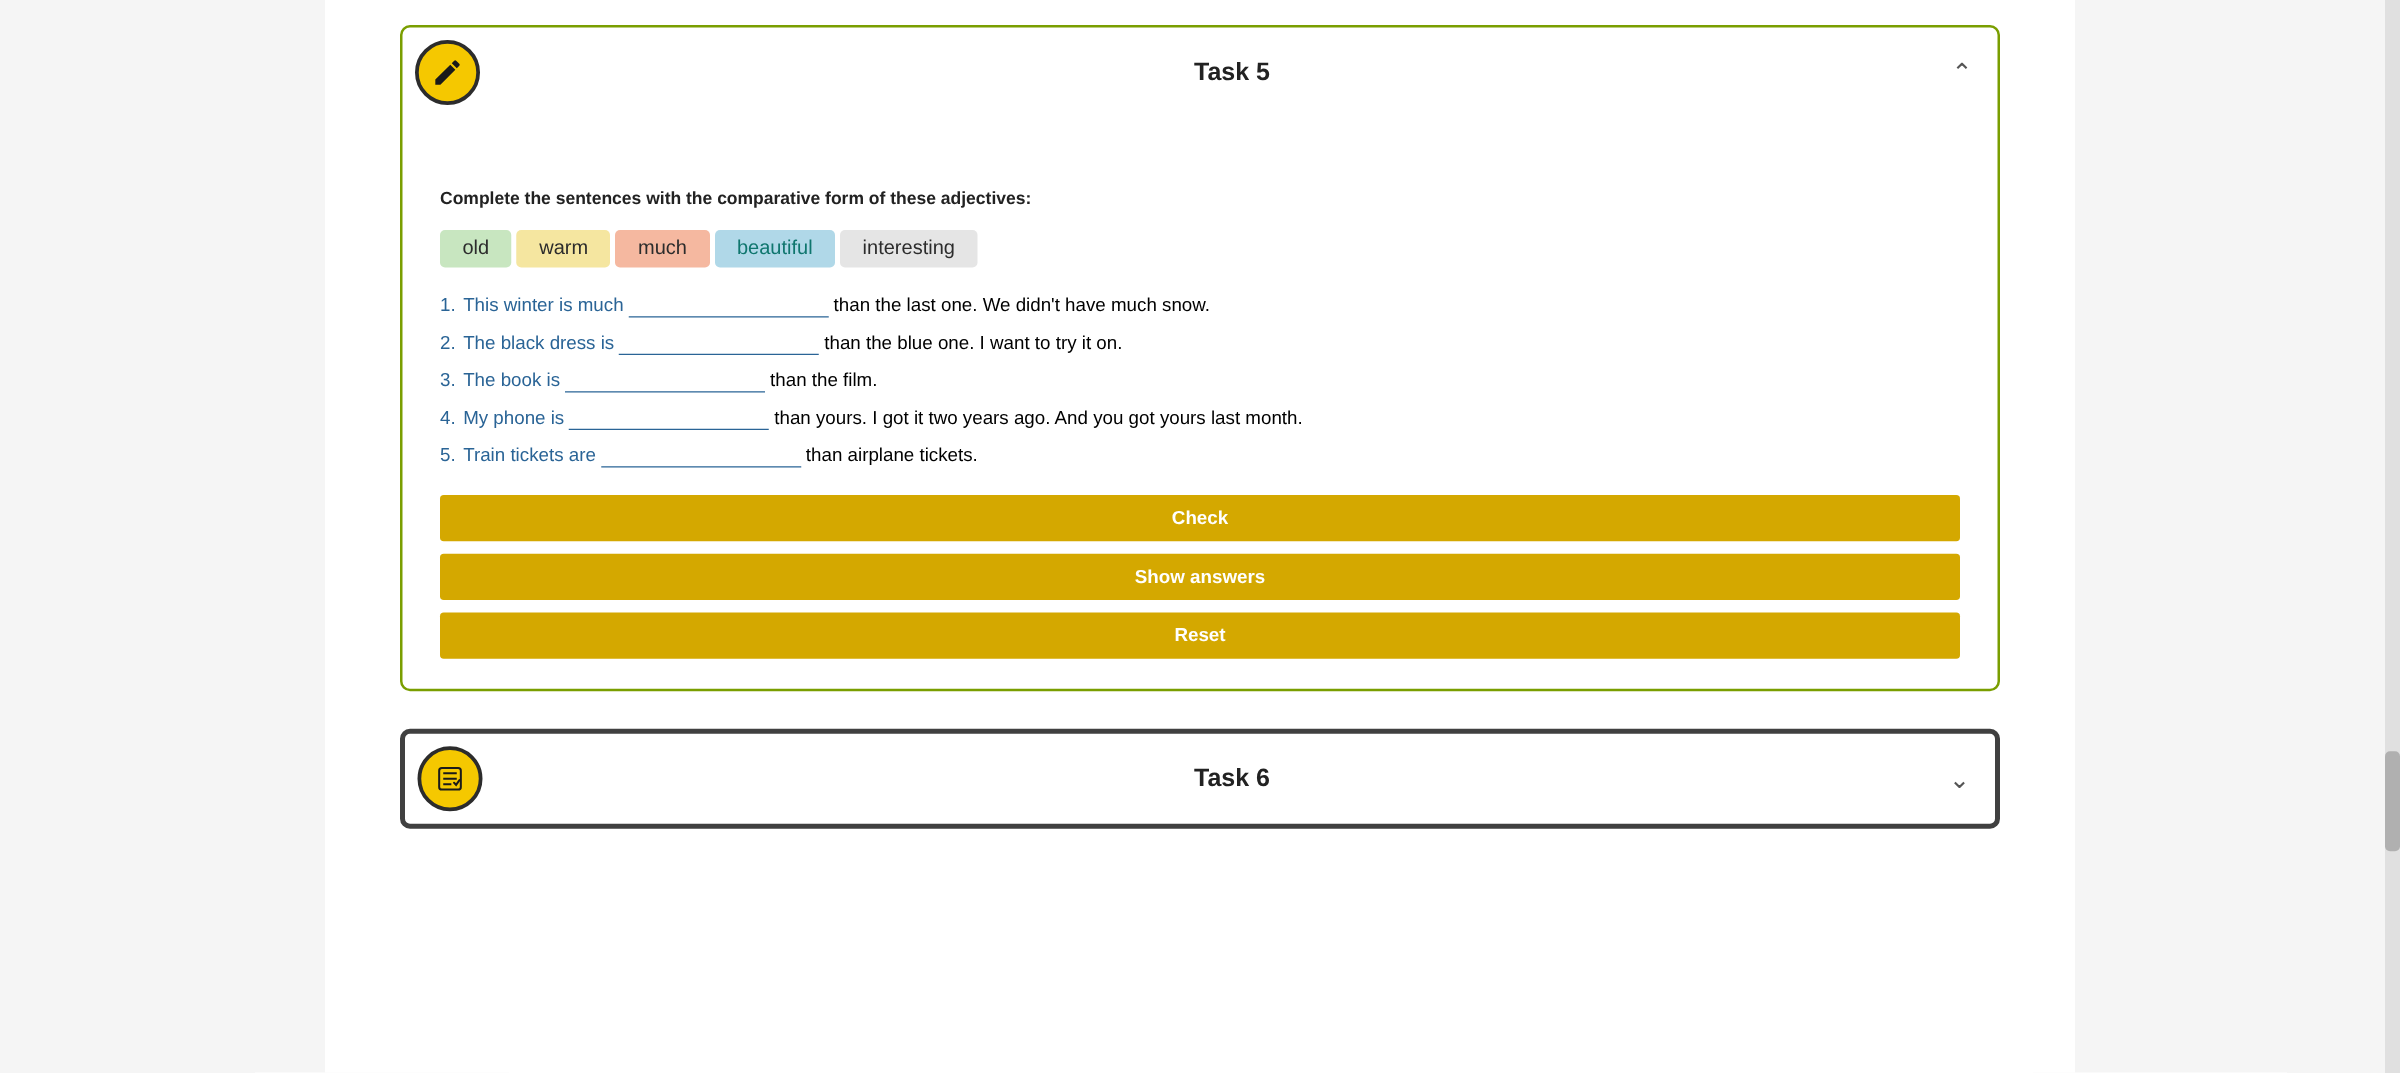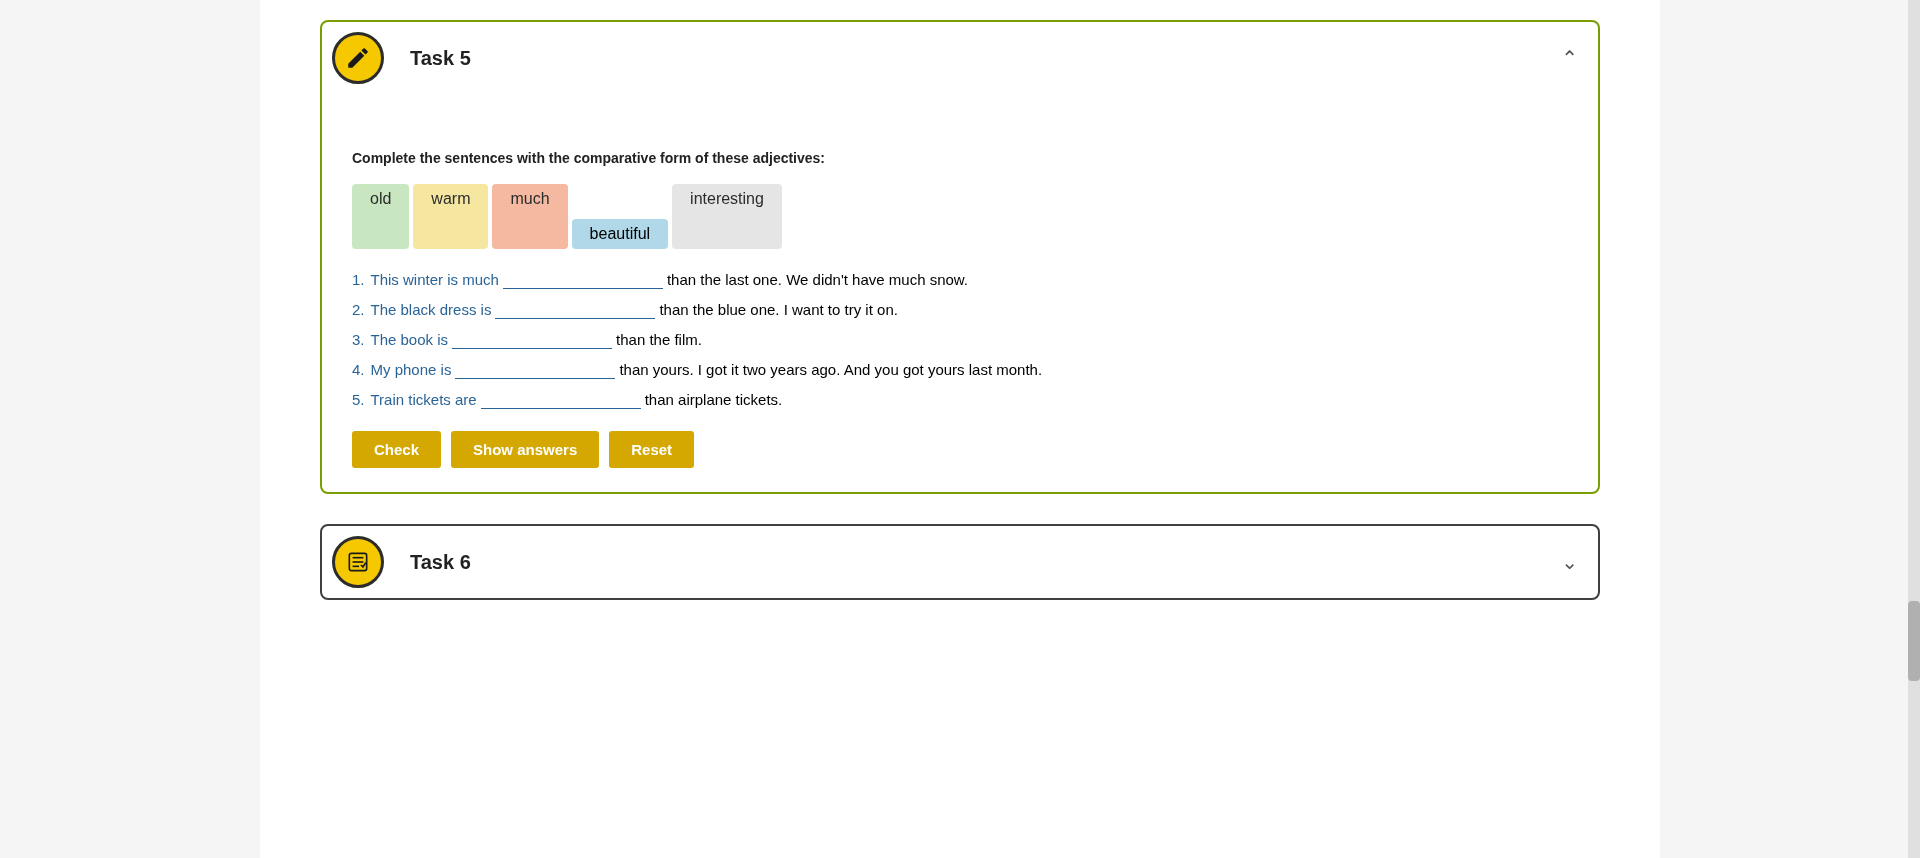--- a/index.html
+++ b/index.html
@@ -62,20 +62,21 @@
       background: #fff;
       position: relative;
     }
 
     .task-header {
       display: flex;
       align-items: center;
       padding: 10px 20px;
       cursor: pointer;
       position: relative;
+      text-align: center;
     }
 
     .task-icon-circle {
       width: 52px;
       height: 52px;
       border-radius: 50%;
       background-color: #f5c800;
       border: 3px solid #2c2c2c;
       display: flex;
       align-items: center;
@@ -127,21 +128,21 @@
     .chip {
       padding: 6px 18px;
       border-radius: 4px;
       font-size: 16px;
       font-weight: 500;
     }
 
     .chip-green  { background-color: #c8e6c0; color: #2c2c2c; }
     .chip-yellow { background-color: #f5e6a0; color: #2c2c2c; }
     .chip-pink   { background-color: #f5b8a0; color: #2c2c2c; }
-    .chip-blue   { background-color: #b0d8e8; color: #000000; margin-top: 35px; }
+    .chip-blue   { background-color: #b0d8e8; color: #0f766e; }
     .chip-rose   { background-color: #e5e5e5; color: #2c2c2c; }
 
     
     .sentences {
       display: flex;
       flex-direction: column;
       gap: 12px;
       margin-bottom: 22px;
     }
 
@@ -177,36 +178,37 @@
 
     .sentence-row .sentence-suffix {
       color: #000000;
     }
 
     
     .buttons-row {
       display: flex;
       gap: 10px;
       margin-top: 4px;
+      flex-direction: column;
     }
 
     .btn-yellow {
       background-color: #d4a800;
       color: #fff;
       border: none;
       padding: 10px 22px;
       font-size: 15px;
       font-weight: 600;
       cursor: pointer;
       border-radius: 3px;
     }
 
     
     .task-card-dark {
-      border: 2px solid #404040;
+      border: 4px solid #404040;
       border-radius: 8px;
       background: #fff;
       position: relative;
     }
 
     .task-icon-circle-dark {
       background-color: #f5c800;
       border: 3px solid #2c2c2c;
     }
 

